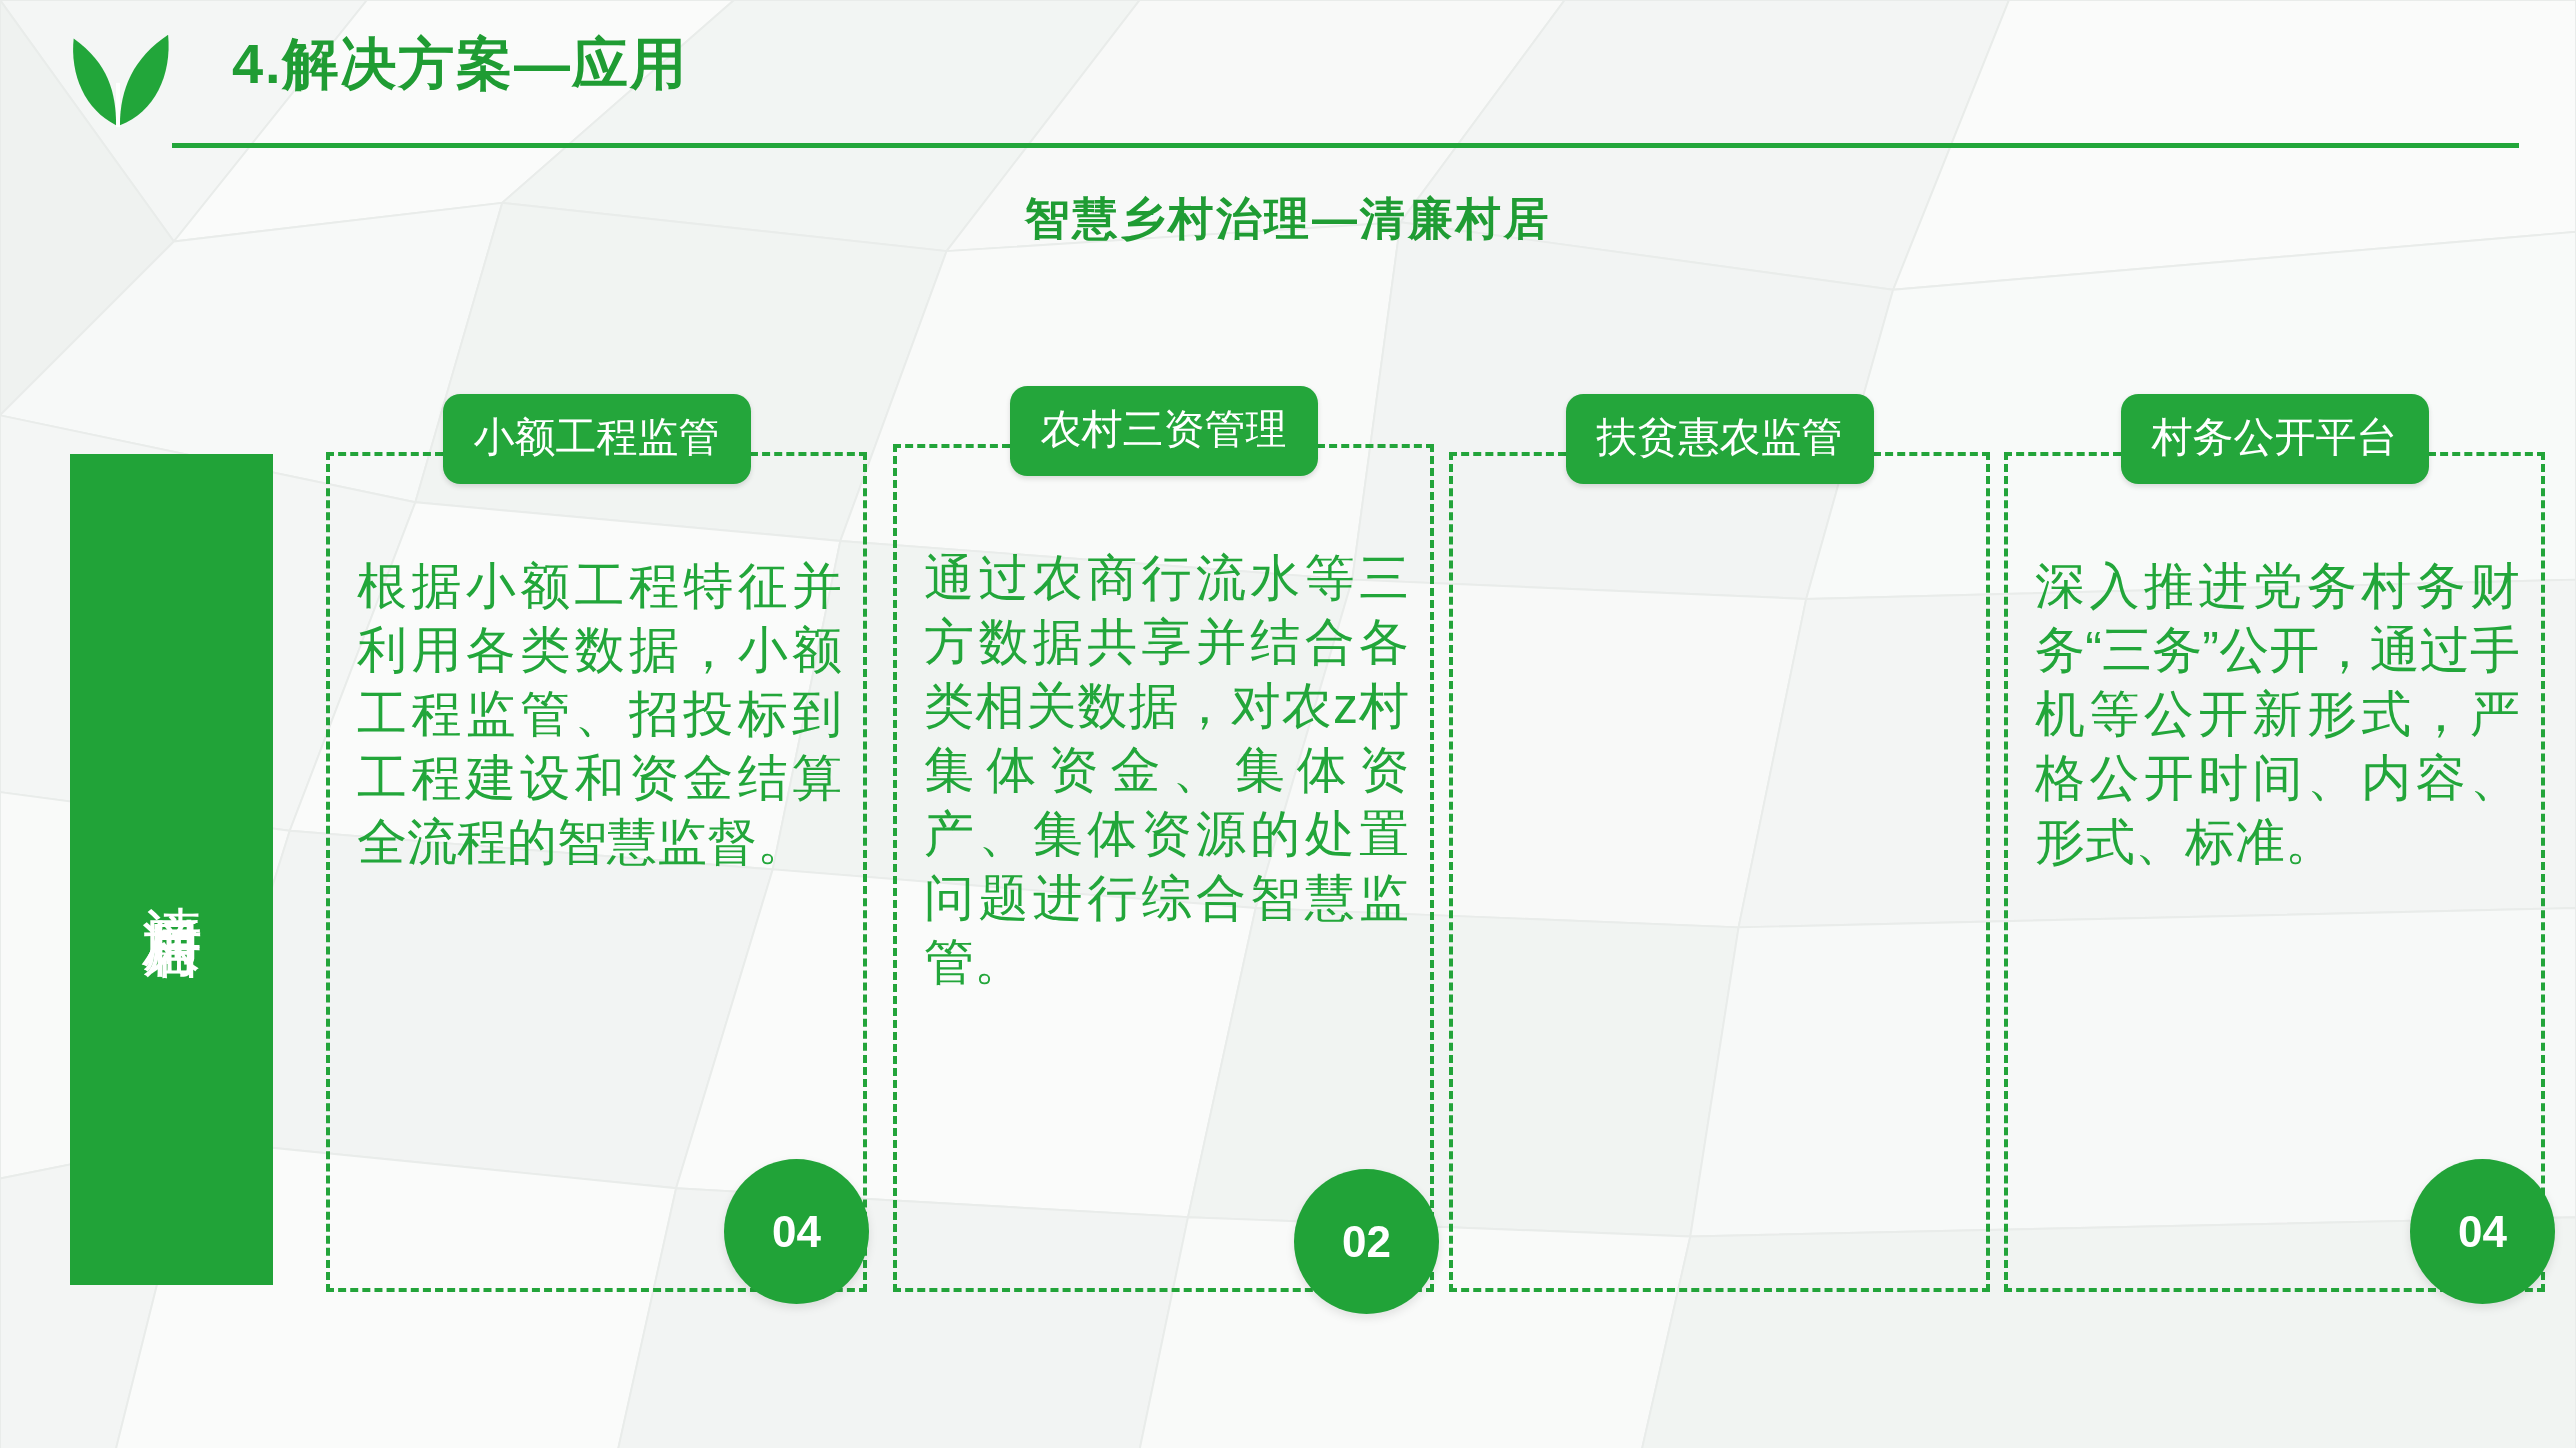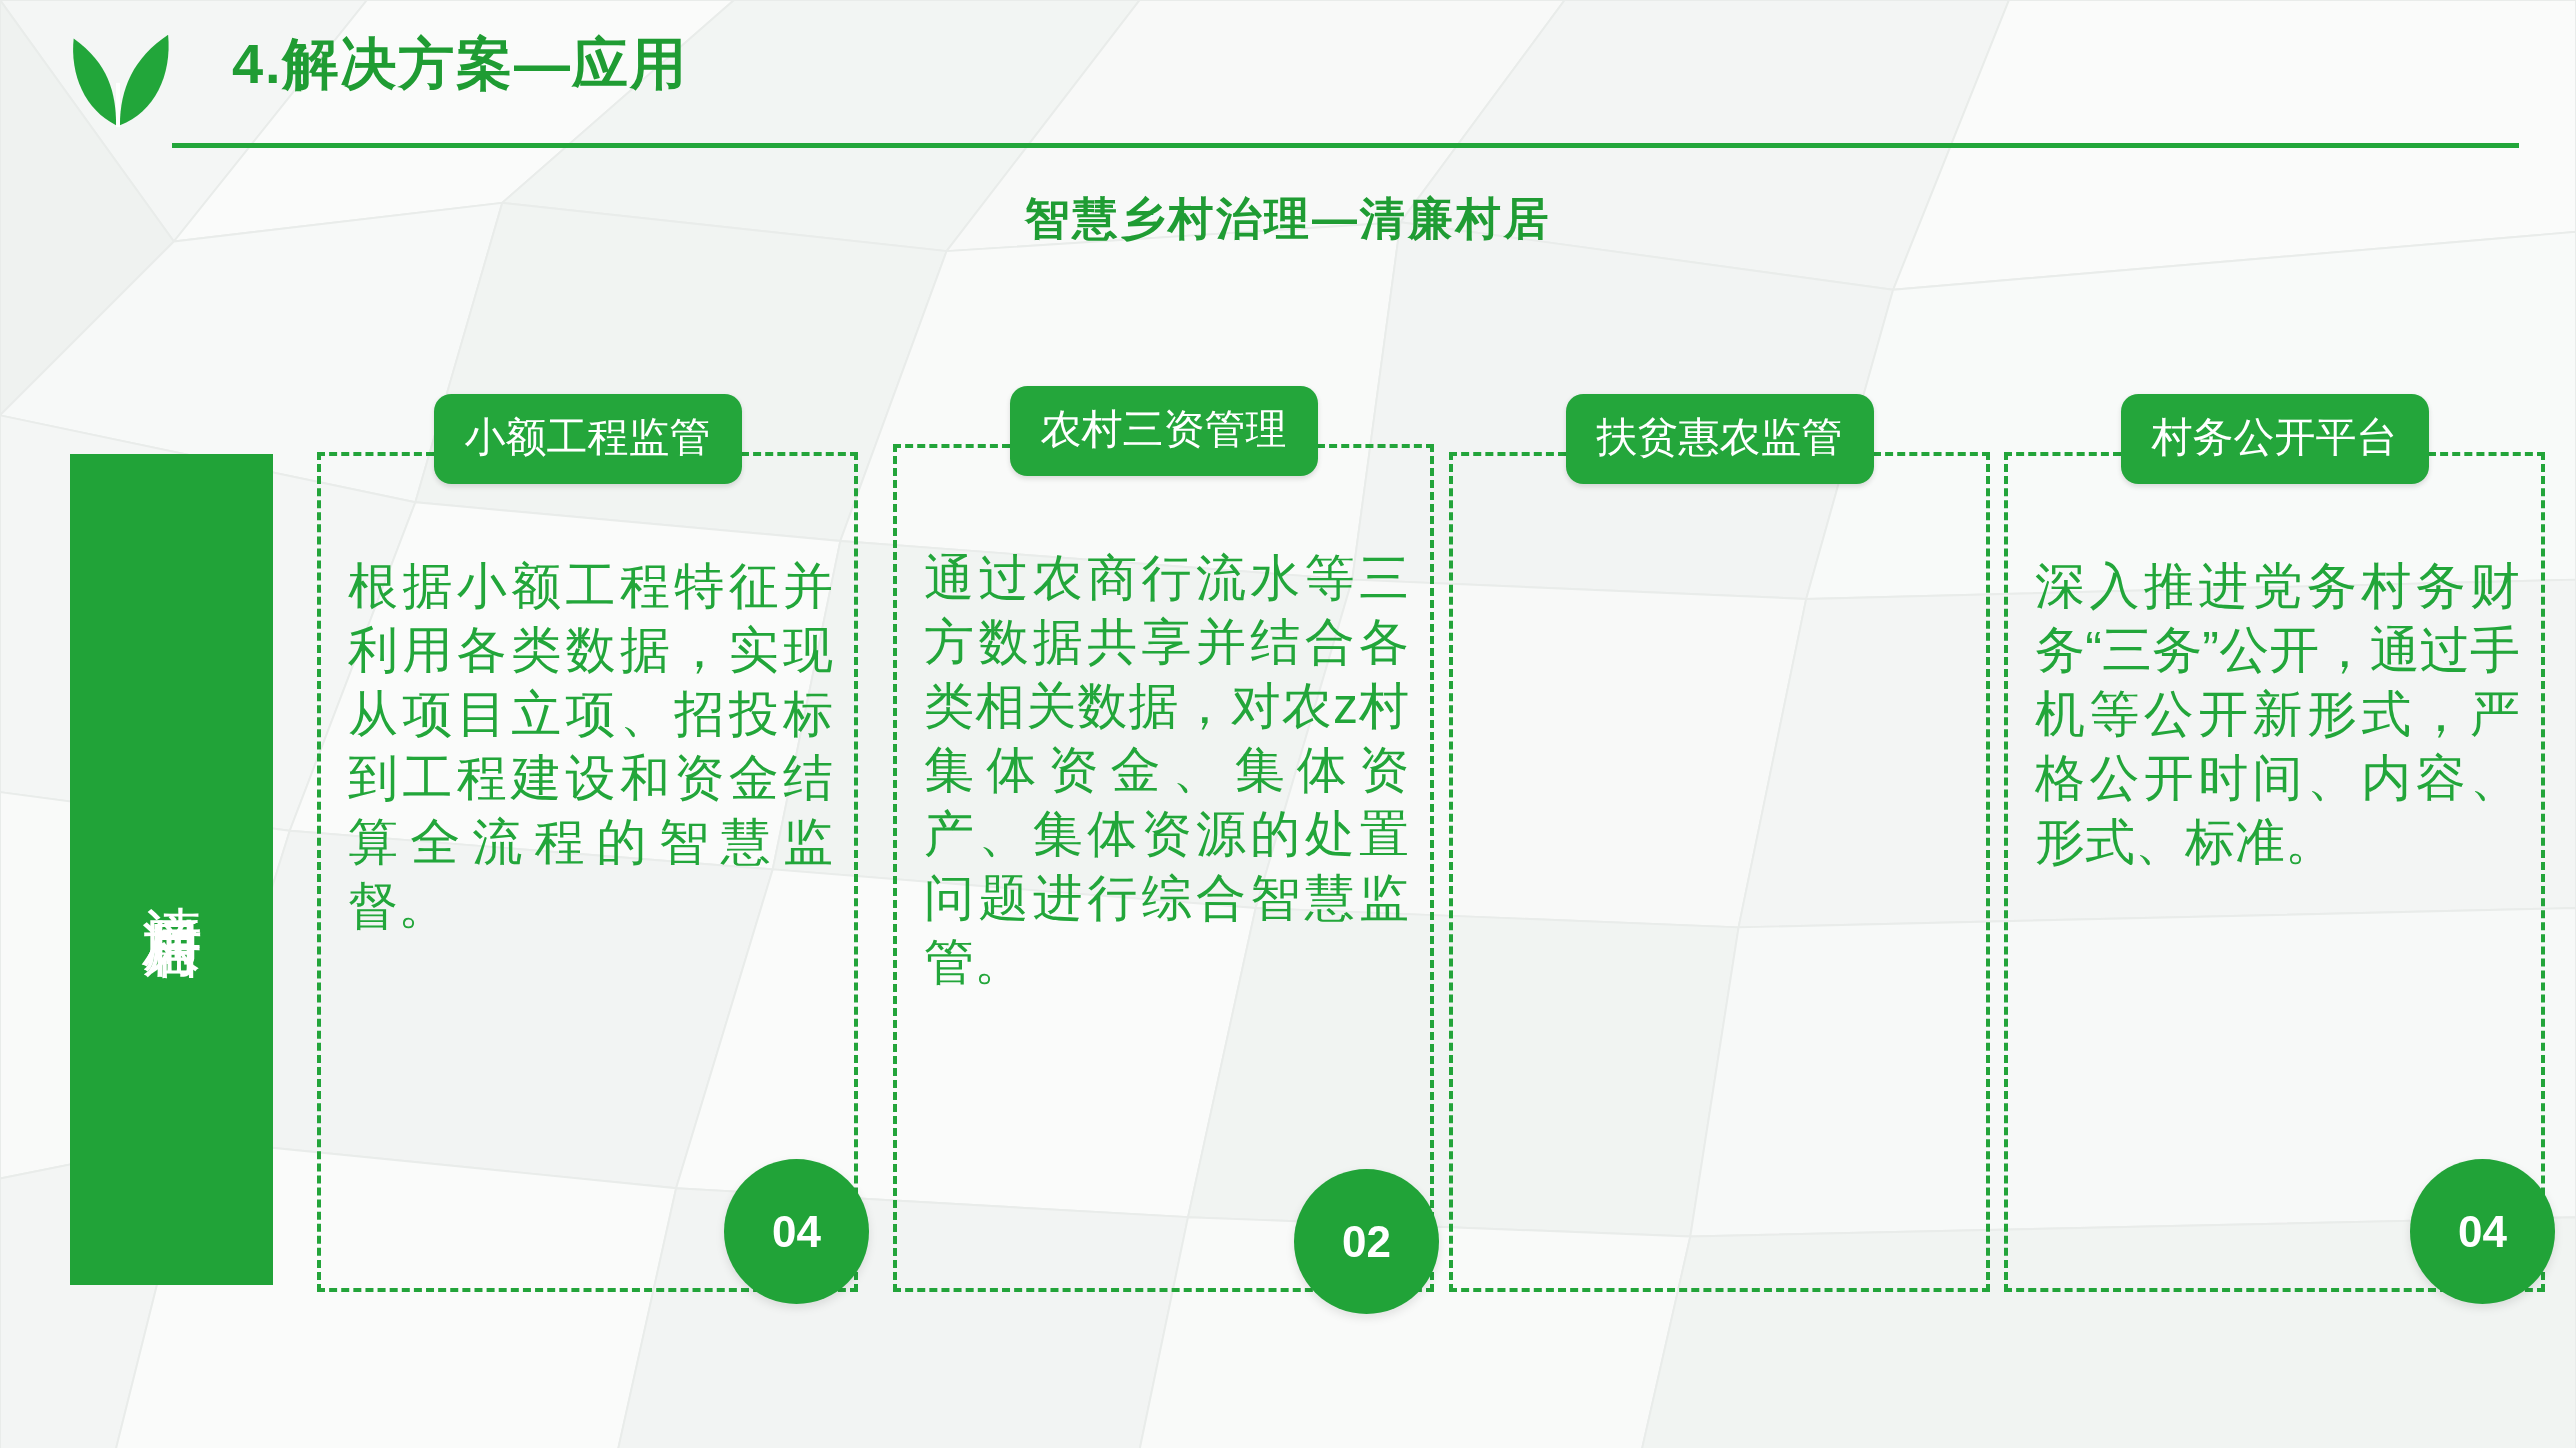--- a/index.html
+++ b/index.html
@@ -149,21 +149,21 @@
     color: #ffffff;
     font-size: 44px;
     font-weight: bold;
     display: flex;
     align-items: center;
     justify-content: center;
     box-shadow: 0 3.9px 9.7px rgba(0,0,0,0.10);
   }
 
   
-  #col-1 { left: 317px; }
+  #col-1 { left: 326px; }
   #col-2 { left: 893px; top: 444px; height: 848px; }
   #col-3 { left: 1449px; }
   #col-4 { left: 2004px; }
 
   
   #badge-1 { left: 724px;  top: 1159px; }
   #badge-2 { left: 1294px; top: 1169px; }
   #badge-3 { left: 1859px; top: 1159px; }
   #badge-4 { left: 2410px; top: 1159px; }
 </style>
@@ -217,21 +217,21 @@
 
   <div class="main-title">智慧乡村治理—清廉村居</div>
 
   <div class="left-label">
     <span>清廉村居</span>
   </div>
 
   <div class="col" id="col-1">
     <div class="col-box"></div>
     <div class="chip">小额工程监管</div>
-    <div class="body-text">根据小额工程特征并利用各类数据，实现从项目立项、招投标到工程建设和资金结算全流程的智慧监督。</div>
+    <div class="body-text">根据小额工程特征并利用各类数据，小额工程监管、招投标到工程建设和资金结算全流程的智慧监督。</div>
   </div>
   <div class="num-badge" id="badge-1">04</div>
 
   <div class="col" id="col-2">
     <div class="col-box"></div>
     <div class="chip">农村三资管理</div>
     <div class="body-text">通过农商行流水等三方数据共享并结合各类相关数据，对农z村集体资金、集体资产、集体资源的处置问题进行综合智慧监管。</div>
   </div>
   <div class="num-badge" id="badge-2">02</div>
 

